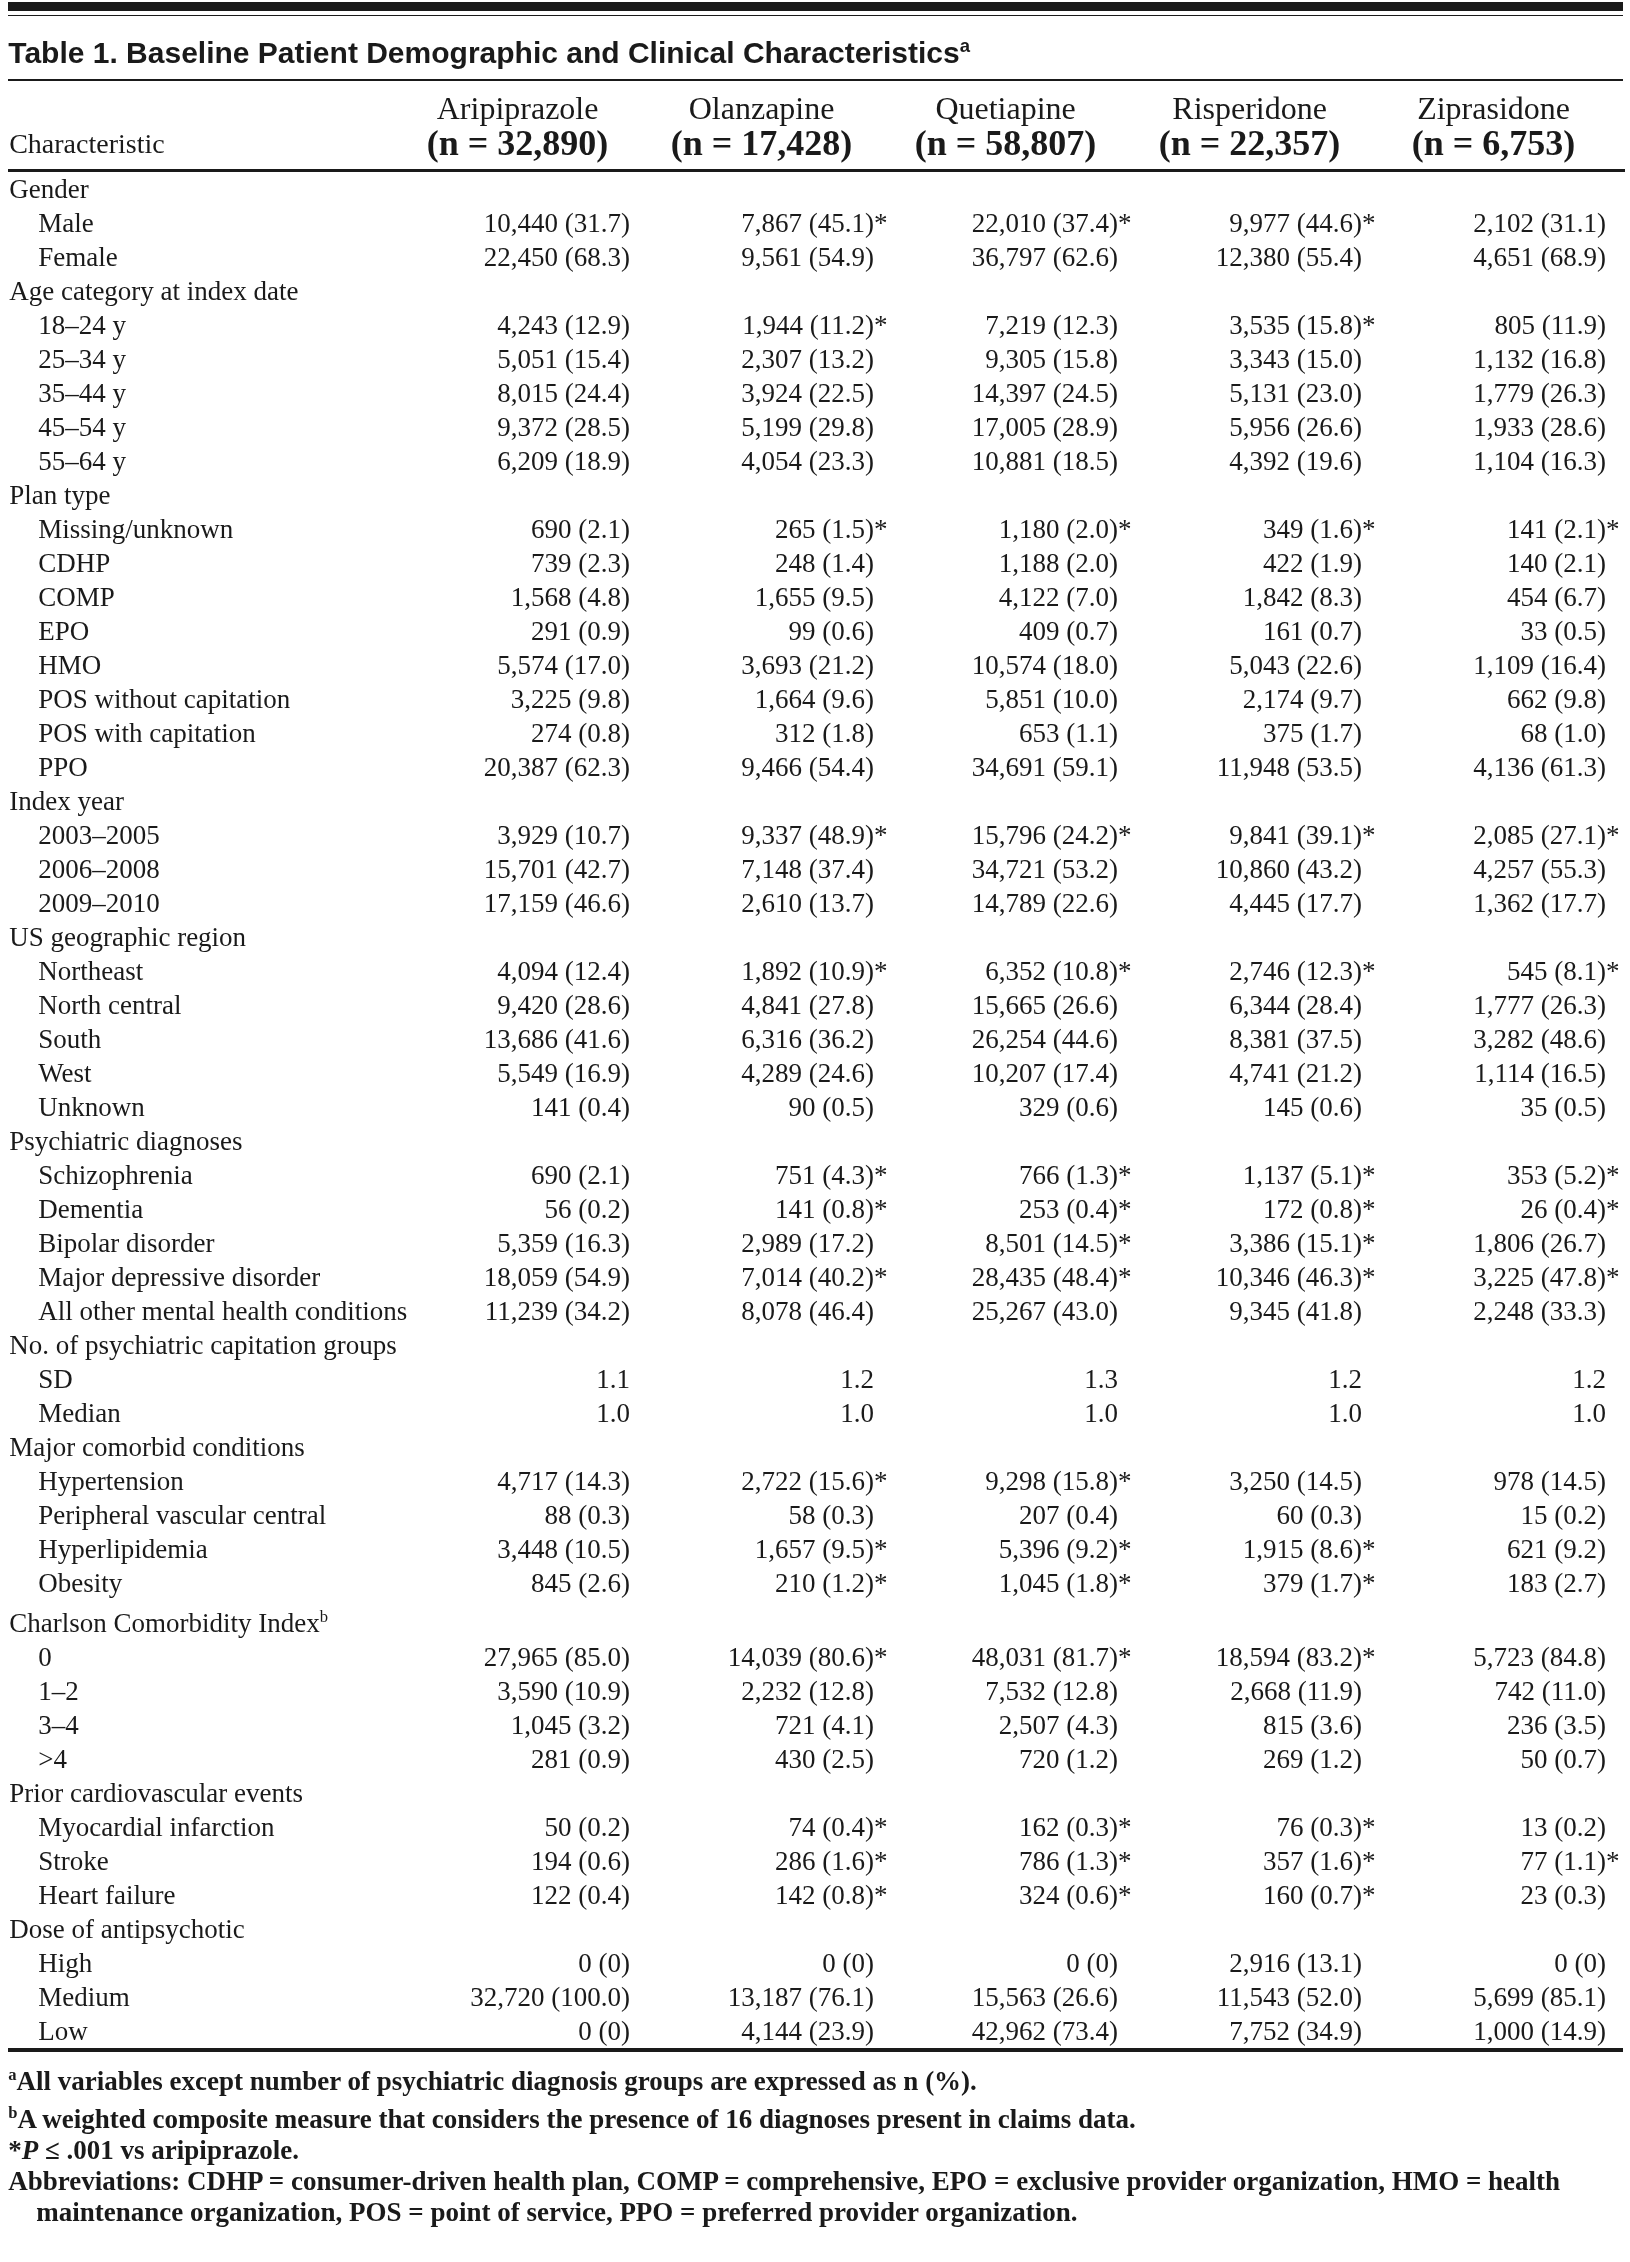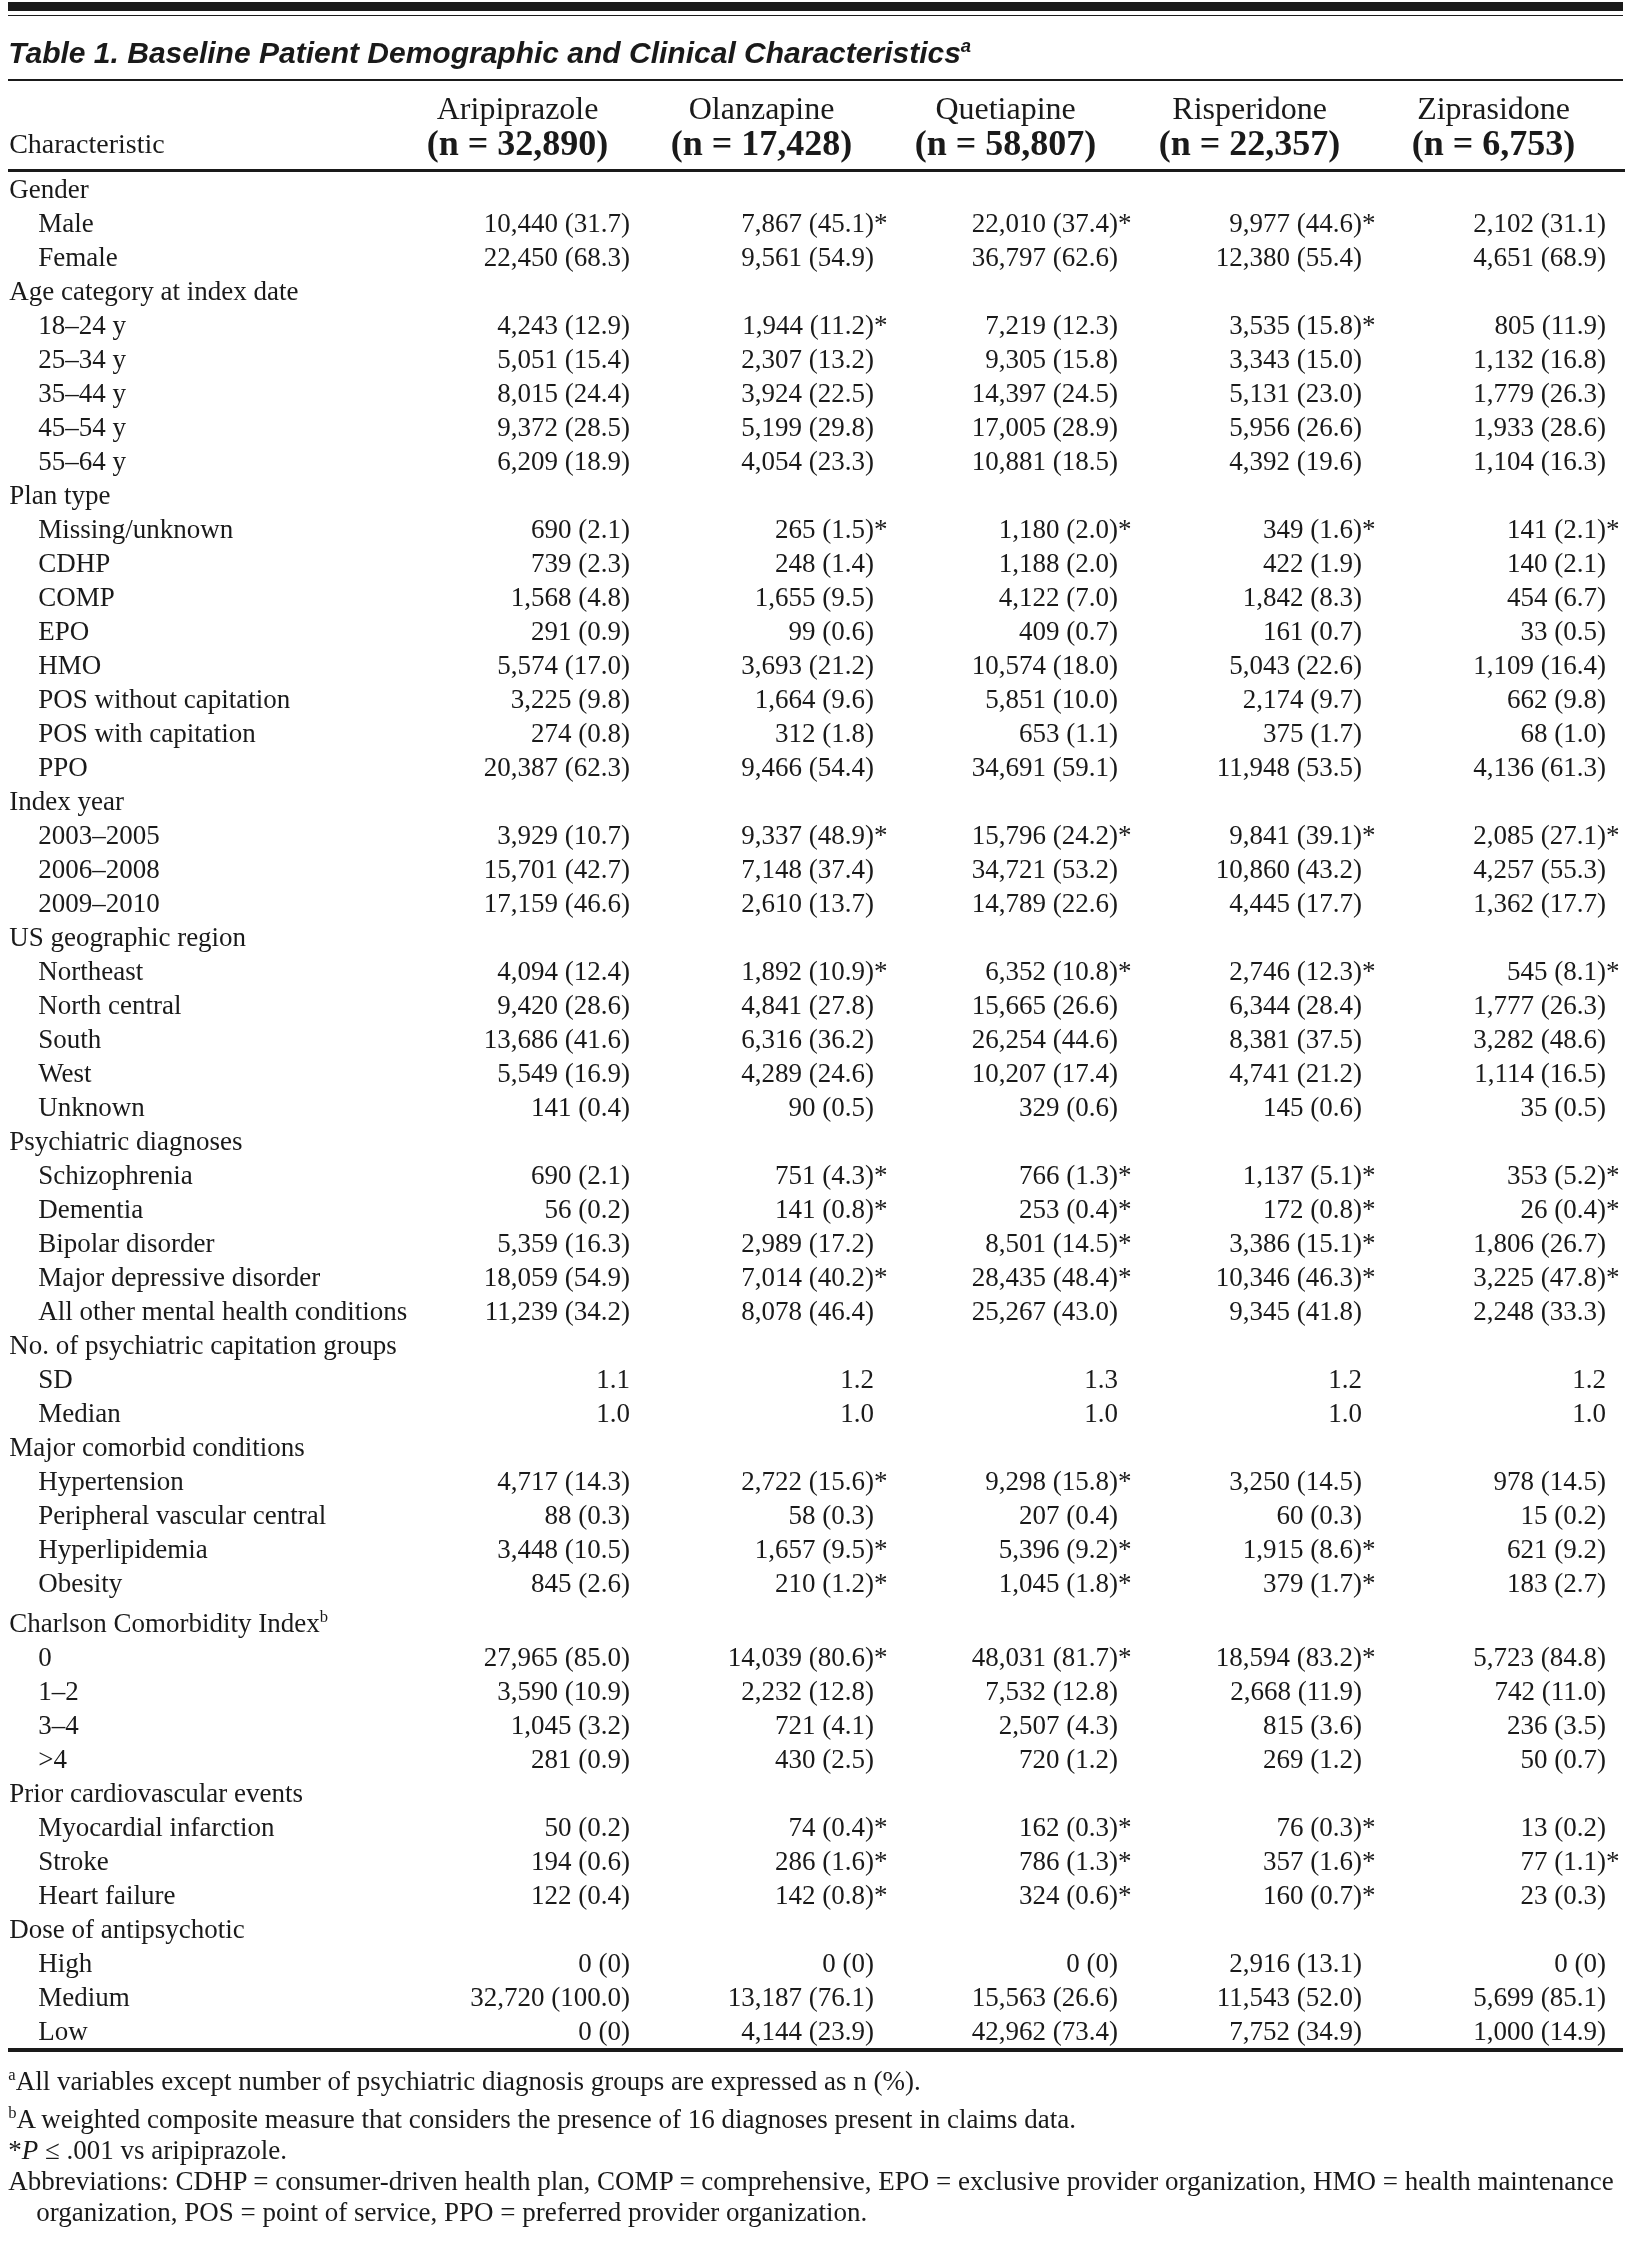--- a/index.html
+++ b/index.html
@@ -16,21 +16,20 @@
   .bar-thin  { height: 1.8px;  background: #1a1a1a; margin-top: 3.7px; }
   .rule-2    { height: 1.8px;  background: #1a1a1a; }
   .rule-4    { height: 3.7px;  background: #1a1a1a; }
 
   .title {
     font-family: "Liberation Sans", sans-serif;
     font-weight: 700;
     font-size: 30px;
     line-height: 37px;
     margin: 11px 0 7.4px 0;
-    font-style: italic;
   }
   .title sup { font-size: 18.5px; }
 
   table {
     border-collapse: collapse;
     table-layout: fixed;
     width: 100%;
   }
   col.c-char { width: 397px; }
   col.c-num  { width: 244px; }
@@ -70,20 +69,21 @@
   td.num .star {
     display: inline-block;
     width: 19.4px;
     text-align: left;
   }
 
   .footnotes {
     margin-top: 7.4px;
     font-size: 27px;
     line-height: 31px;
+    font-weight: bold;
   }
   .footnote {
     margin: 0;
     padding-left: 28px;
     text-indent: -28px;
   }
   .footnote sup { font-size: 16.6px; }
   .footnote i { font-style: italic; }
 </style>
 </head>

